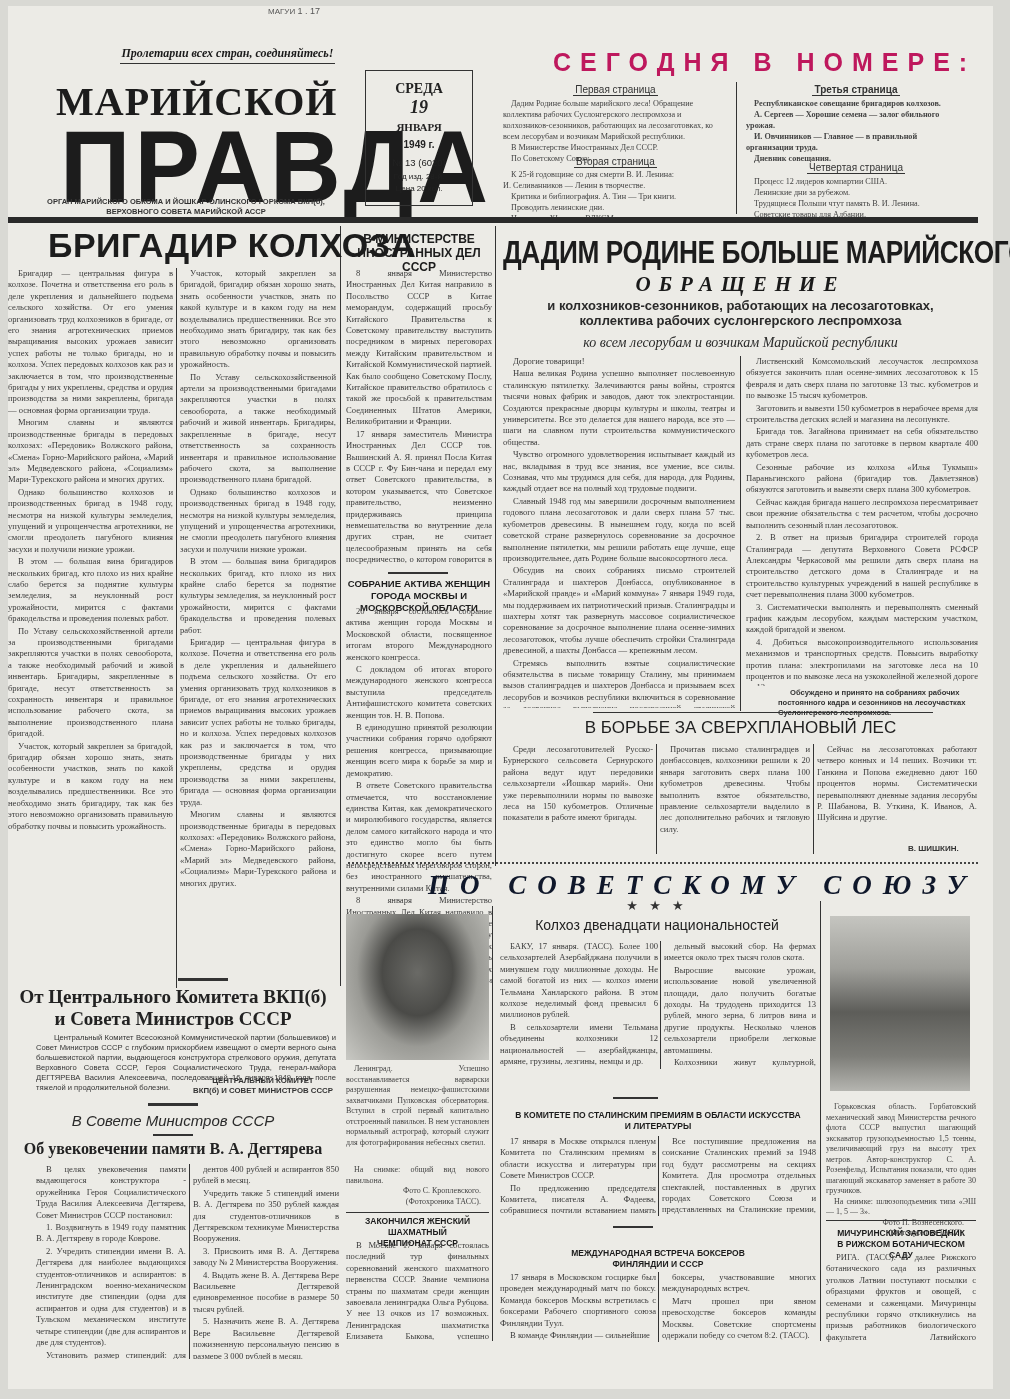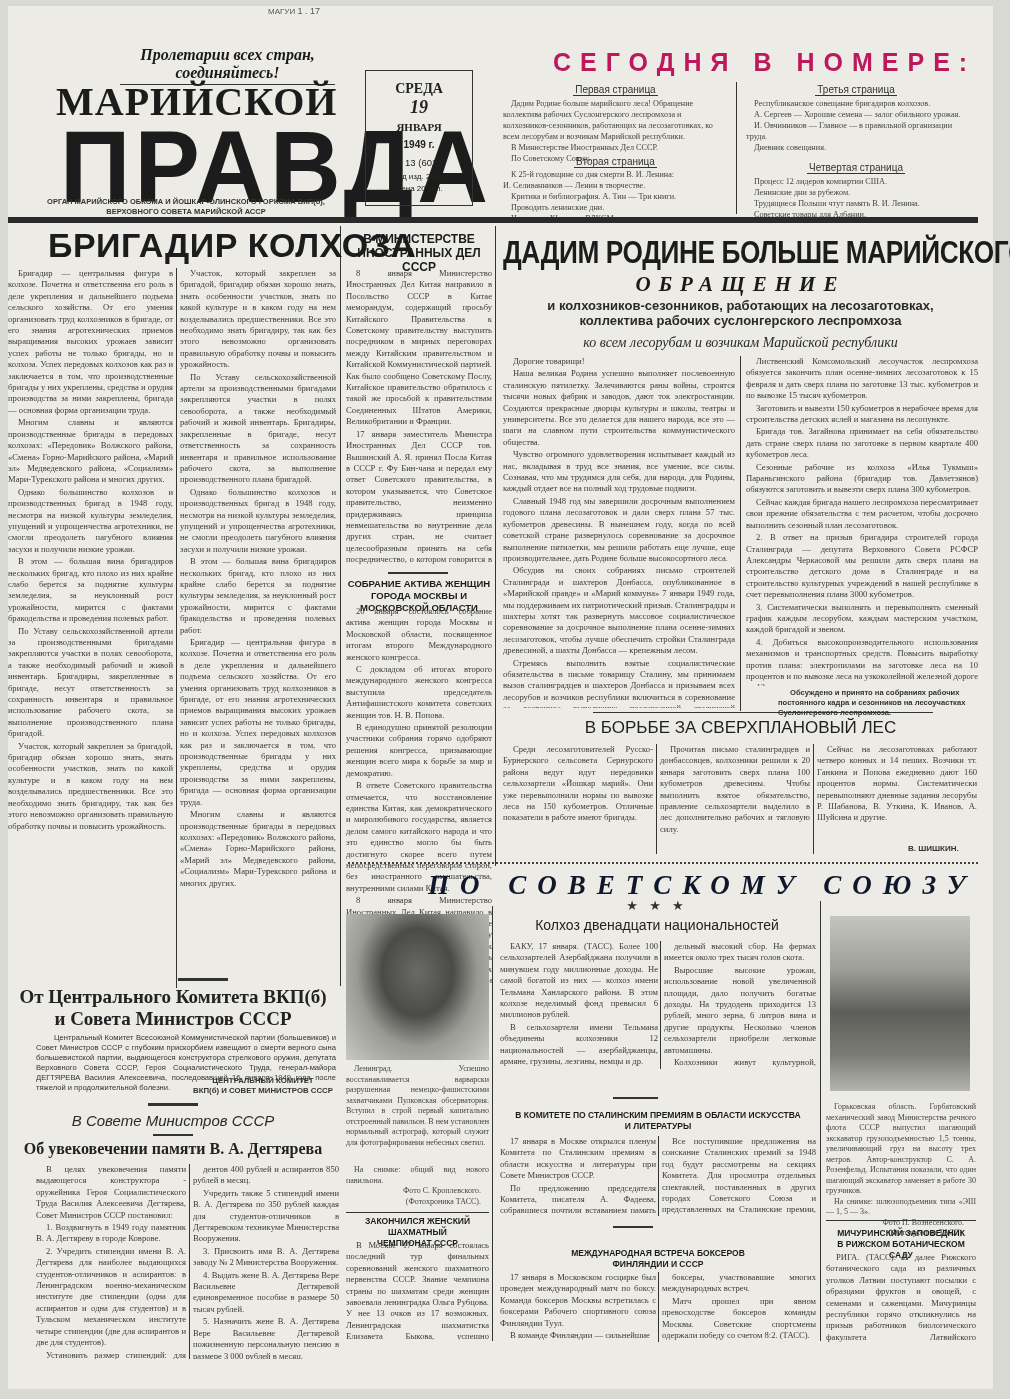--- a/index.html
+++ b/index.html
@@ -8,21 +8,21 @@
   .page { position: absolute; left: 8px; top: 6px; width: 985px; height: 1383px; background: #ecebe6; }
   .abs { position: absolute; }
   .txt { font-family: "Liberation Serif", serif; font-size: 8.6px; line-height: 11.4px; color: #3a3a3a; text-align: justify; }
   .txt p { text-indent: 10px; margin-bottom: 1px; }
   .sans { font-family: "Liberation Sans", sans-serif; }
   .vrule { position: absolute; width: 1px; background: #333; }
   .hrule { position: absolute; height: 1px; background: #333; }
   .thick { position: absolute; height: 6px; background: #2a2a2a; }
   .stamp { left: 260px; top: 0px; font-family: "Liberation Sans", sans-serif; font-size: 8px; color: #555; }
   .stamp .num { font-size: 9px; }
-  .slogan { left: 112px; top: 40px; width: 215px; font-style: italic; font-weight: bold; font-size: 16px; text-align: center; border-bottom: 1.5px solid #333; padding-bottom: 2px; }
+  .slogan { left: 112px; top: 40px; width: 215px; font-style: italic; font-weight: bold; font-size: 12px; text-align: center; border-bottom: 1.5px solid #333; padding-bottom: 2px; }
   .mast1 { left: 48px; top: 72px; font-family: "Liberation Serif", serif; font-weight: bold; font-size: 40px; letter-spacing: 1px; color: #1c1c1c; }
   .mast2 { left: 52px; top: 104px; font-family: "Liberation Sans", sans-serif; font-weight: bold; font-size: 98px; letter-spacing: 4px; color: #1c1c1c; transform: scaleY(1.05); }
   .organ { left: 8px; top: 191px; width: 340px; text-align: center; font-family: "Liberation Sans", sans-serif; font-weight: bold; font-size: 7.5px; line-height: 10px; color: #333; }
   .datebox { left: 357px; top: 64px; width: 108px; height: 136px; border: 1.5px solid #333; text-align: center; font-family: "Liberation Serif", serif; color: #222; }
   .datebox div { line-height: 1.1; }
   .today-title { left: 545px; top: 42px; font-family: "Liberation Sans", sans-serif; font-weight: bold; font-size: 25px; letter-spacing: 9px; color: #be185d; }
   .pg-head { font-family: "Liberation Sans", sans-serif; font-size: 10px; text-align: center; color: #333; }
   .pg-head span { border-bottom: 1px solid #333; padding: 0 2px; }
   .pg-list { font-size: 8.2px; line-height: 11px; color: #444; }
   .h-big { font-family: "Liberation Sans", sans-serif; font-weight: bold; color: #1c1c1c; }
@@ -75,21 +75,21 @@
   <div class="abs" style="left:495px;top:150px;width:225px;">
     <div class="pg-head"><span>Вторая страница</span></div>
     <div class="pg-list" style="margin-top:2px;">
       <div style="text-indent:8px;">К 25-й годовщине со дня смерти В. И. Ленина:</div>
       <div>И. Селиванников — Ленин в творчестве.</div>
       <div style="text-indent:8px;">Критика и библиография. А. Тин — Три книги.</div>
       <div style="text-indent:8px;">Проводить ленинские дни.</div>
       <div style="text-indent:8px;">Навстречу XI съезду ВЛКСМ.</div>
     </div>
   </div>
-  <div class="abs" style="left:738px;top:78px;width:220px;">
+  <div class="abs" style="left:738px;top:78px;width:220px;font-weight:bold;">
     <div class="pg-head"><span>Третья страница</span></div>
     <div class="pg-list" style="margin-top:3px;">
       <div style="text-indent:8px;">Республиканское совещание бригадиров колхозов.</div>
       <div style="text-indent:8px;">А. Сергеев — Хорошие семена — залог обильного урожая.</div>
       <div style="text-indent:8px;">И. Овчинников — Главное — в правильной организации труда.</div>
       <div style="text-indent:8px;">Дневник совещания.</div>
     </div>
   </div>
   <div class="abs" style="left:738px;top:156px;width:220px;">
     <div class="pg-head"><span>Четвертая страница</span></div>

